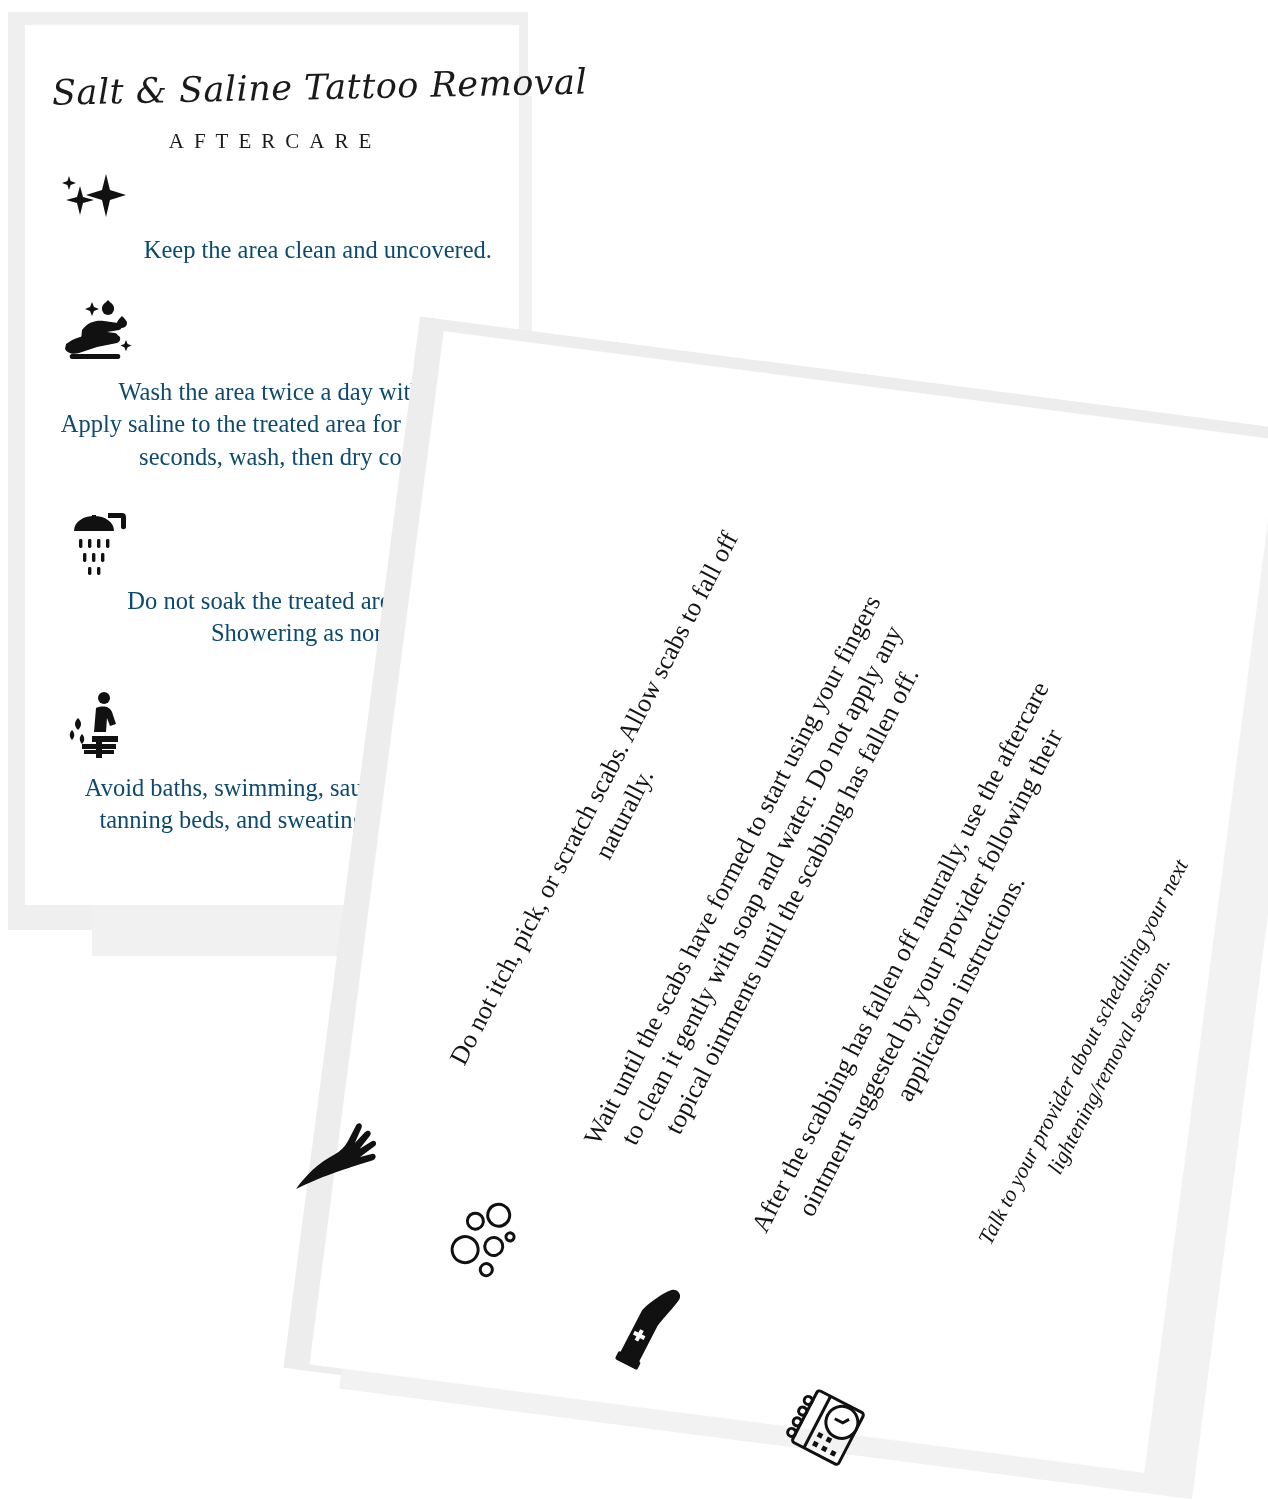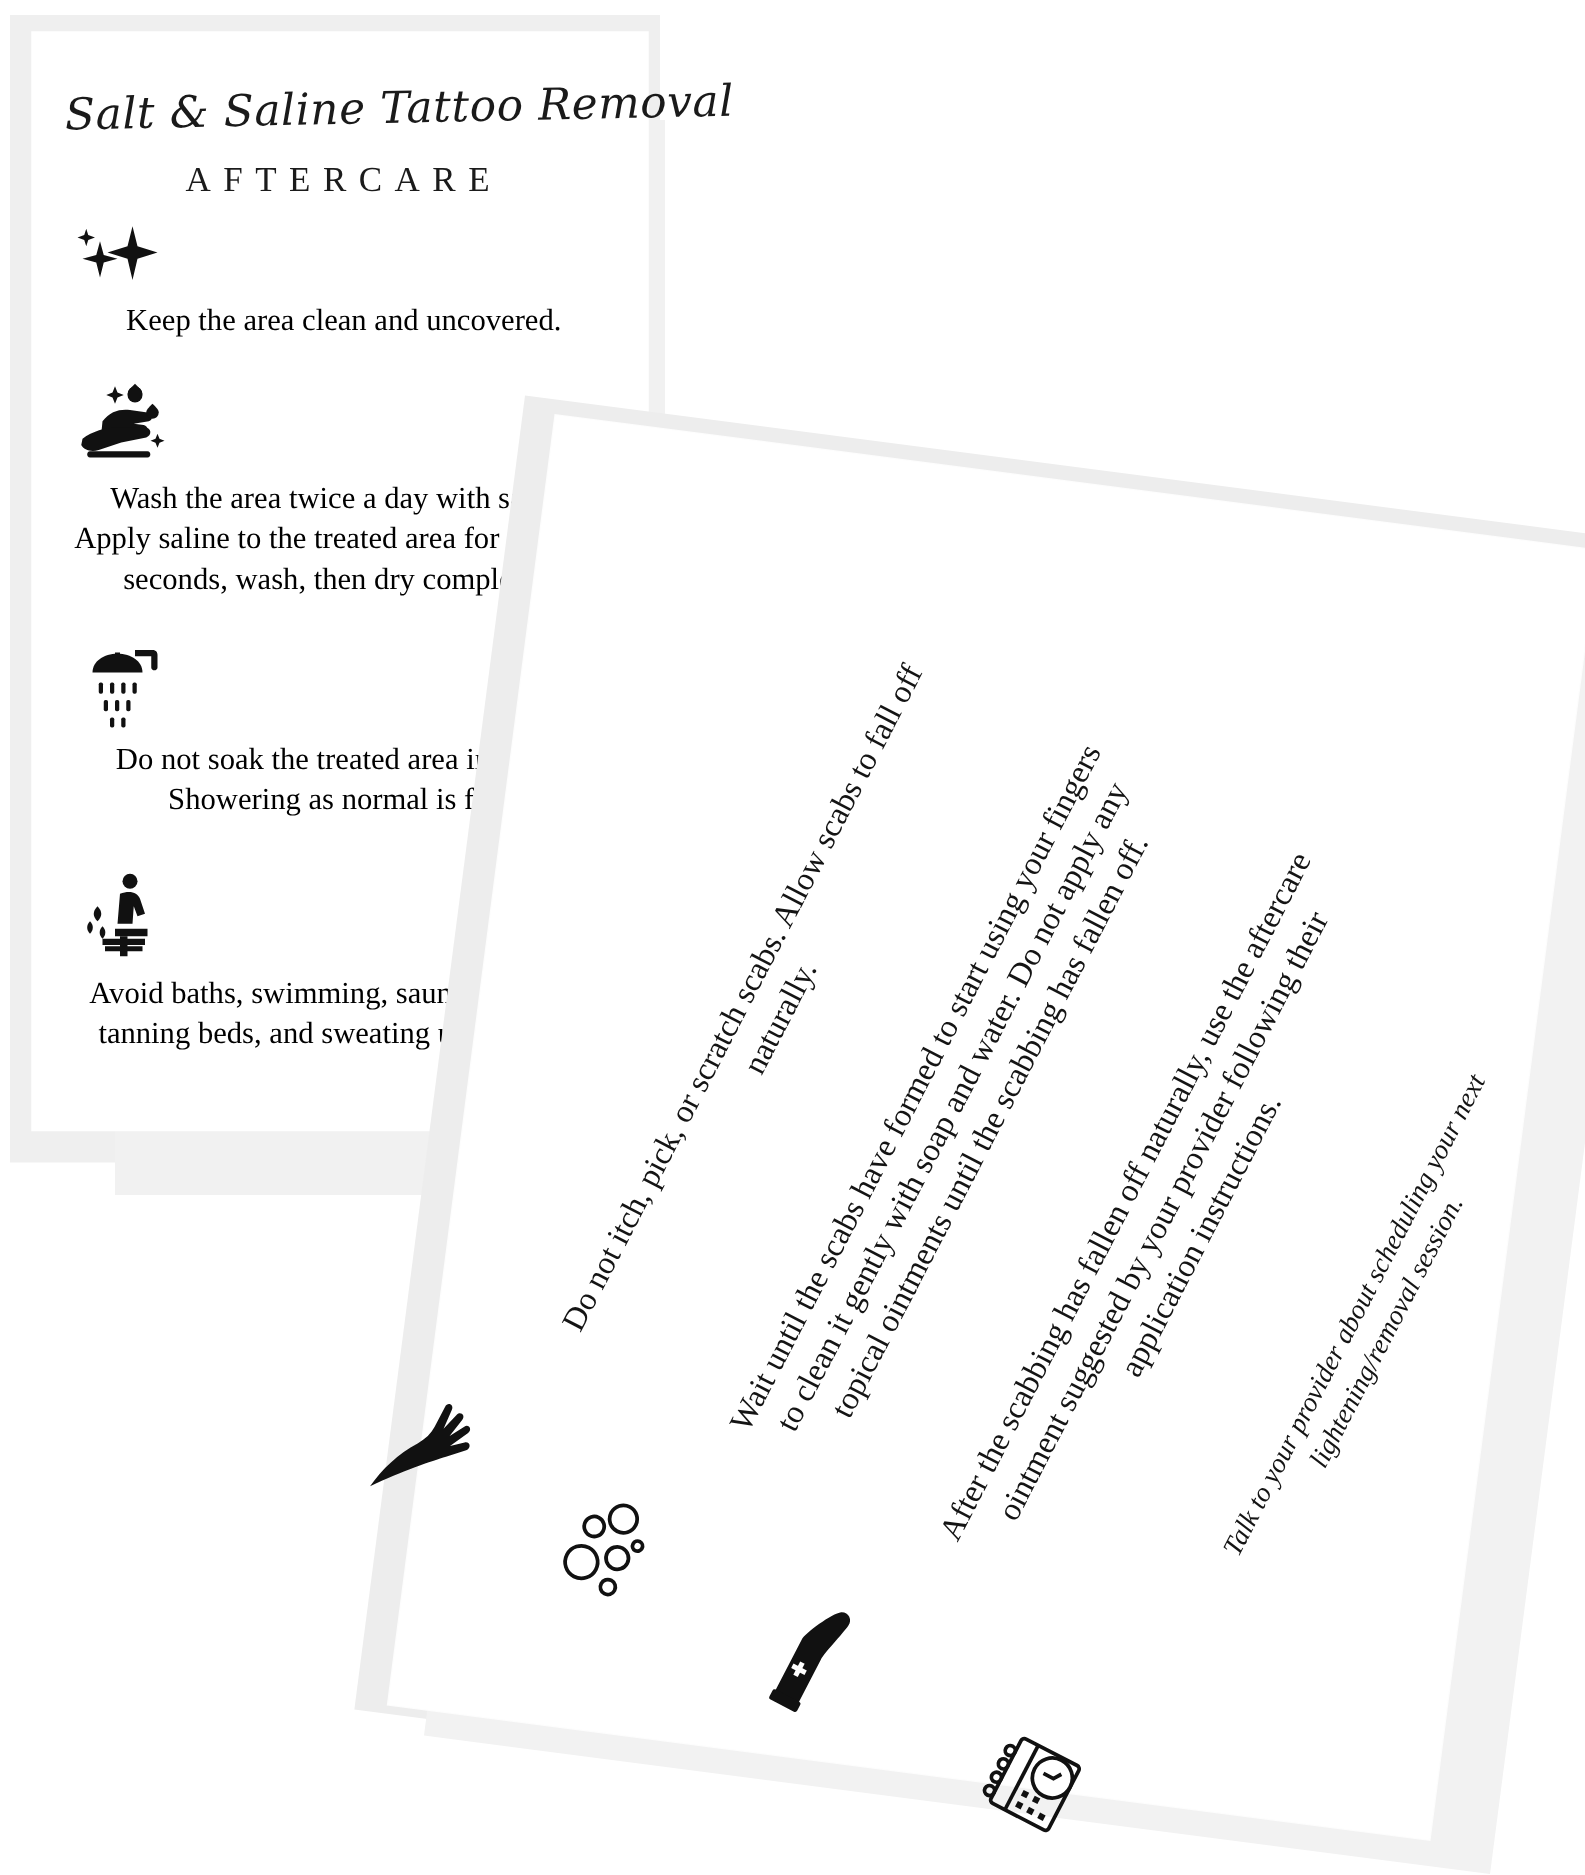--- a/index.html
+++ b/index.html
@@ -53,39 +53,40 @@
     line-height: 1.05;
     letter-spacing: 0.5px;
     text-align: center;
     color: #1a1a1a;
     transform: rotate(-1.2deg);
     white-space: nowrap;
   }
   .sub-title {
     text-align: center;
     font-family: "Liberation Serif", serif;
-    font-size: 28px;
+    font-size: 21px;
     letter-spacing: 10px;
     margin-top: 22px;
     color: #1b1b1b;
   }
   .front-block {
     text-align: center;
     margin-top: 14px;
   }
   .front-icon {
     display: block;
     margin: 0 auto 6px auto;
     line-height: 0;
   }
   .front-text {
     font-size: 24.5px;
     line-height: 1.32;
-    color: #000000;
+    color: #0c4a6e;
     padding: 0 6px;
+    text-align: right;
   }
   .gap-1 { margin-top: 16px; }
   .gap-2 { margin-top: 30px; }
   .gap-3 { margin-top: 36px; }
   .gap-4 { margin-top: 38px; }
 
   
   #back-stack {
     position: absolute;
     left: 330px;

